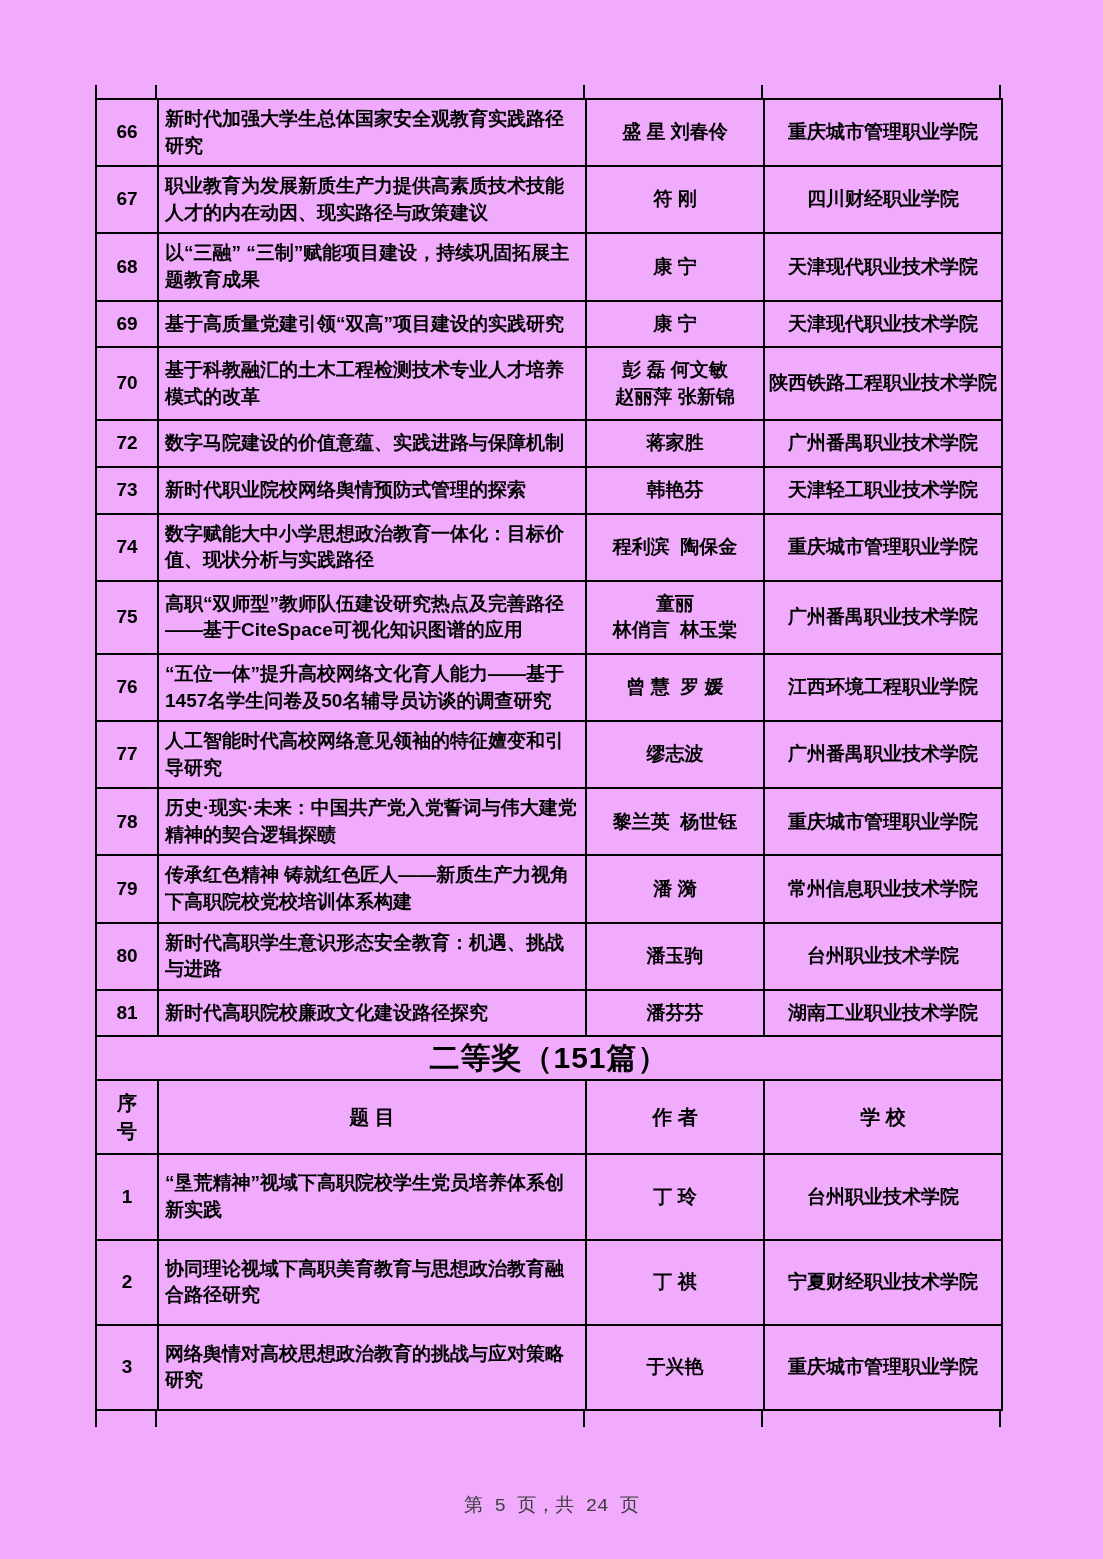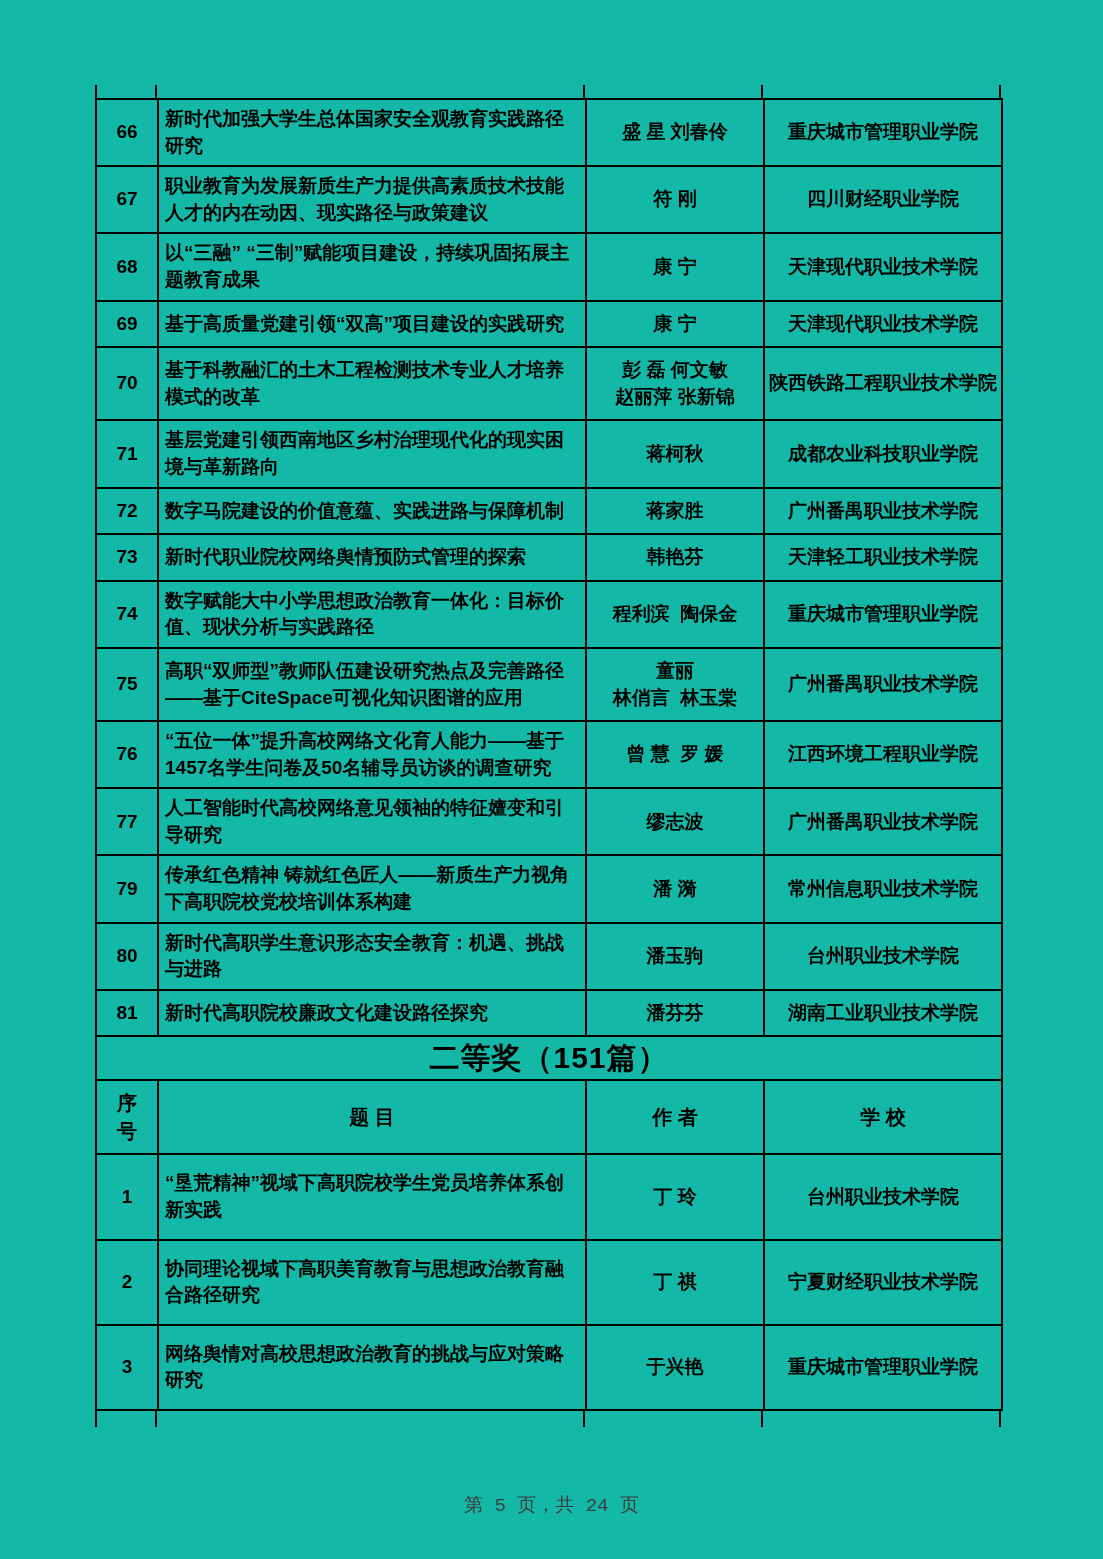--- a/index.html
+++ b/index.html
@@ -1,20 +1,20 @@
 <!DOCTYPE html>
 <html><head>
 <meta charset="utf-8">
 <style>
   html, body { margin: 0; padding: 0; background: #ffffff; }
   .page {
     position: relative;
     width: 1103px;
     height: 1559px;
-    background: #14b8a6;
+    background: #f0abfc;
     font-family: "Liberation Sans", sans-serif;
     color: #000000;
     overflow: hidden;
   }
   .table-area {
     position: absolute;
     left: 95px;
     top: 85px;
     width: 906px;
   }
@@ -135,26 +135,20 @@
           <td class="c-school">天津现代职业技术学院</td>
         </tr>
         <tr>
           <td class="c-no">70</td>
           <td class="c-title">基于科教融汇的土木工程检测技术专业人才培养模式的改革</td>
           <td class="c-author">彭 磊 何文敏
 赵丽萍 张新锦</td>
           <td class="c-school">陕西铁路工程职业技术学院</td>
         </tr>
         <tr>
-          <td class="c-no">71</td>
-          <td class="c-title">基层党建引领西南地区乡村治理现代化的现实困境与革新路向</td>
-          <td class="c-author">蒋柯秋</td>
-          <td class="c-school">成都农业科技职业学院</td>
-        </tr>
-        <tr>
           <td class="c-no">72</td>
           <td class="c-title">数字马院建设的价值意蕴、实践进路与保障机制</td>
           <td class="c-author">蒋家胜</td>
           <td class="c-school">广州番禺职业技术学院</td>
         </tr>
         <tr>
           <td class="c-no">73</td>
           <td class="c-title">新时代职业院校网络舆情预防式管理的探索</td>
           <td class="c-author">韩艳芬</td>
           <td class="c-school">天津轻工职业技术学院</td>
@@ -176,20 +170,26 @@
           <td class="c-no">76</td>
           <td class="c-title">“五位一体”提升高校网络文化育人能力——基于1457名学生问卷及50名辅导员访谈的调查研究</td>
           <td class="c-author">曾 慧  罗 媛</td>
           <td class="c-school">江西环境工程职业学院</td>
         </tr>
         <tr>
           <td class="c-no">77</td>
           <td class="c-title">人工智能时代高校网络意见领袖的特征嬗变和引导研究</td>
           <td class="c-author">缪志波</td>
           <td class="c-school">广州番禺职业技术学院</td>
+        </tr>
+        <tr>
+          <td class="c-no">78</td>
+          <td class="c-title">历史·现实·未来：中国共产党入党誓词与伟大建党精神的契合逻辑探赜</td>
+          <td class="c-author">黎兰英  杨世钰</td>
+          <td class="c-school">重庆城市管理职业学院</td>
         </tr>
         <tr>
           <td class="c-no">79</td>
           <td class="c-title">传承红色精神 铸就红色匠人——新质生产力视角下高职院校党校培训体系构建</td>
           <td class="c-author">潘 漪</td>
           <td class="c-school">常州信息职业技术学院</td>
         </tr>
         <tr>
           <td class="c-no">80</td>
           <td class="c-title">新时代高职学生意识形态安全教育：机遇、挑战与进路</td>

